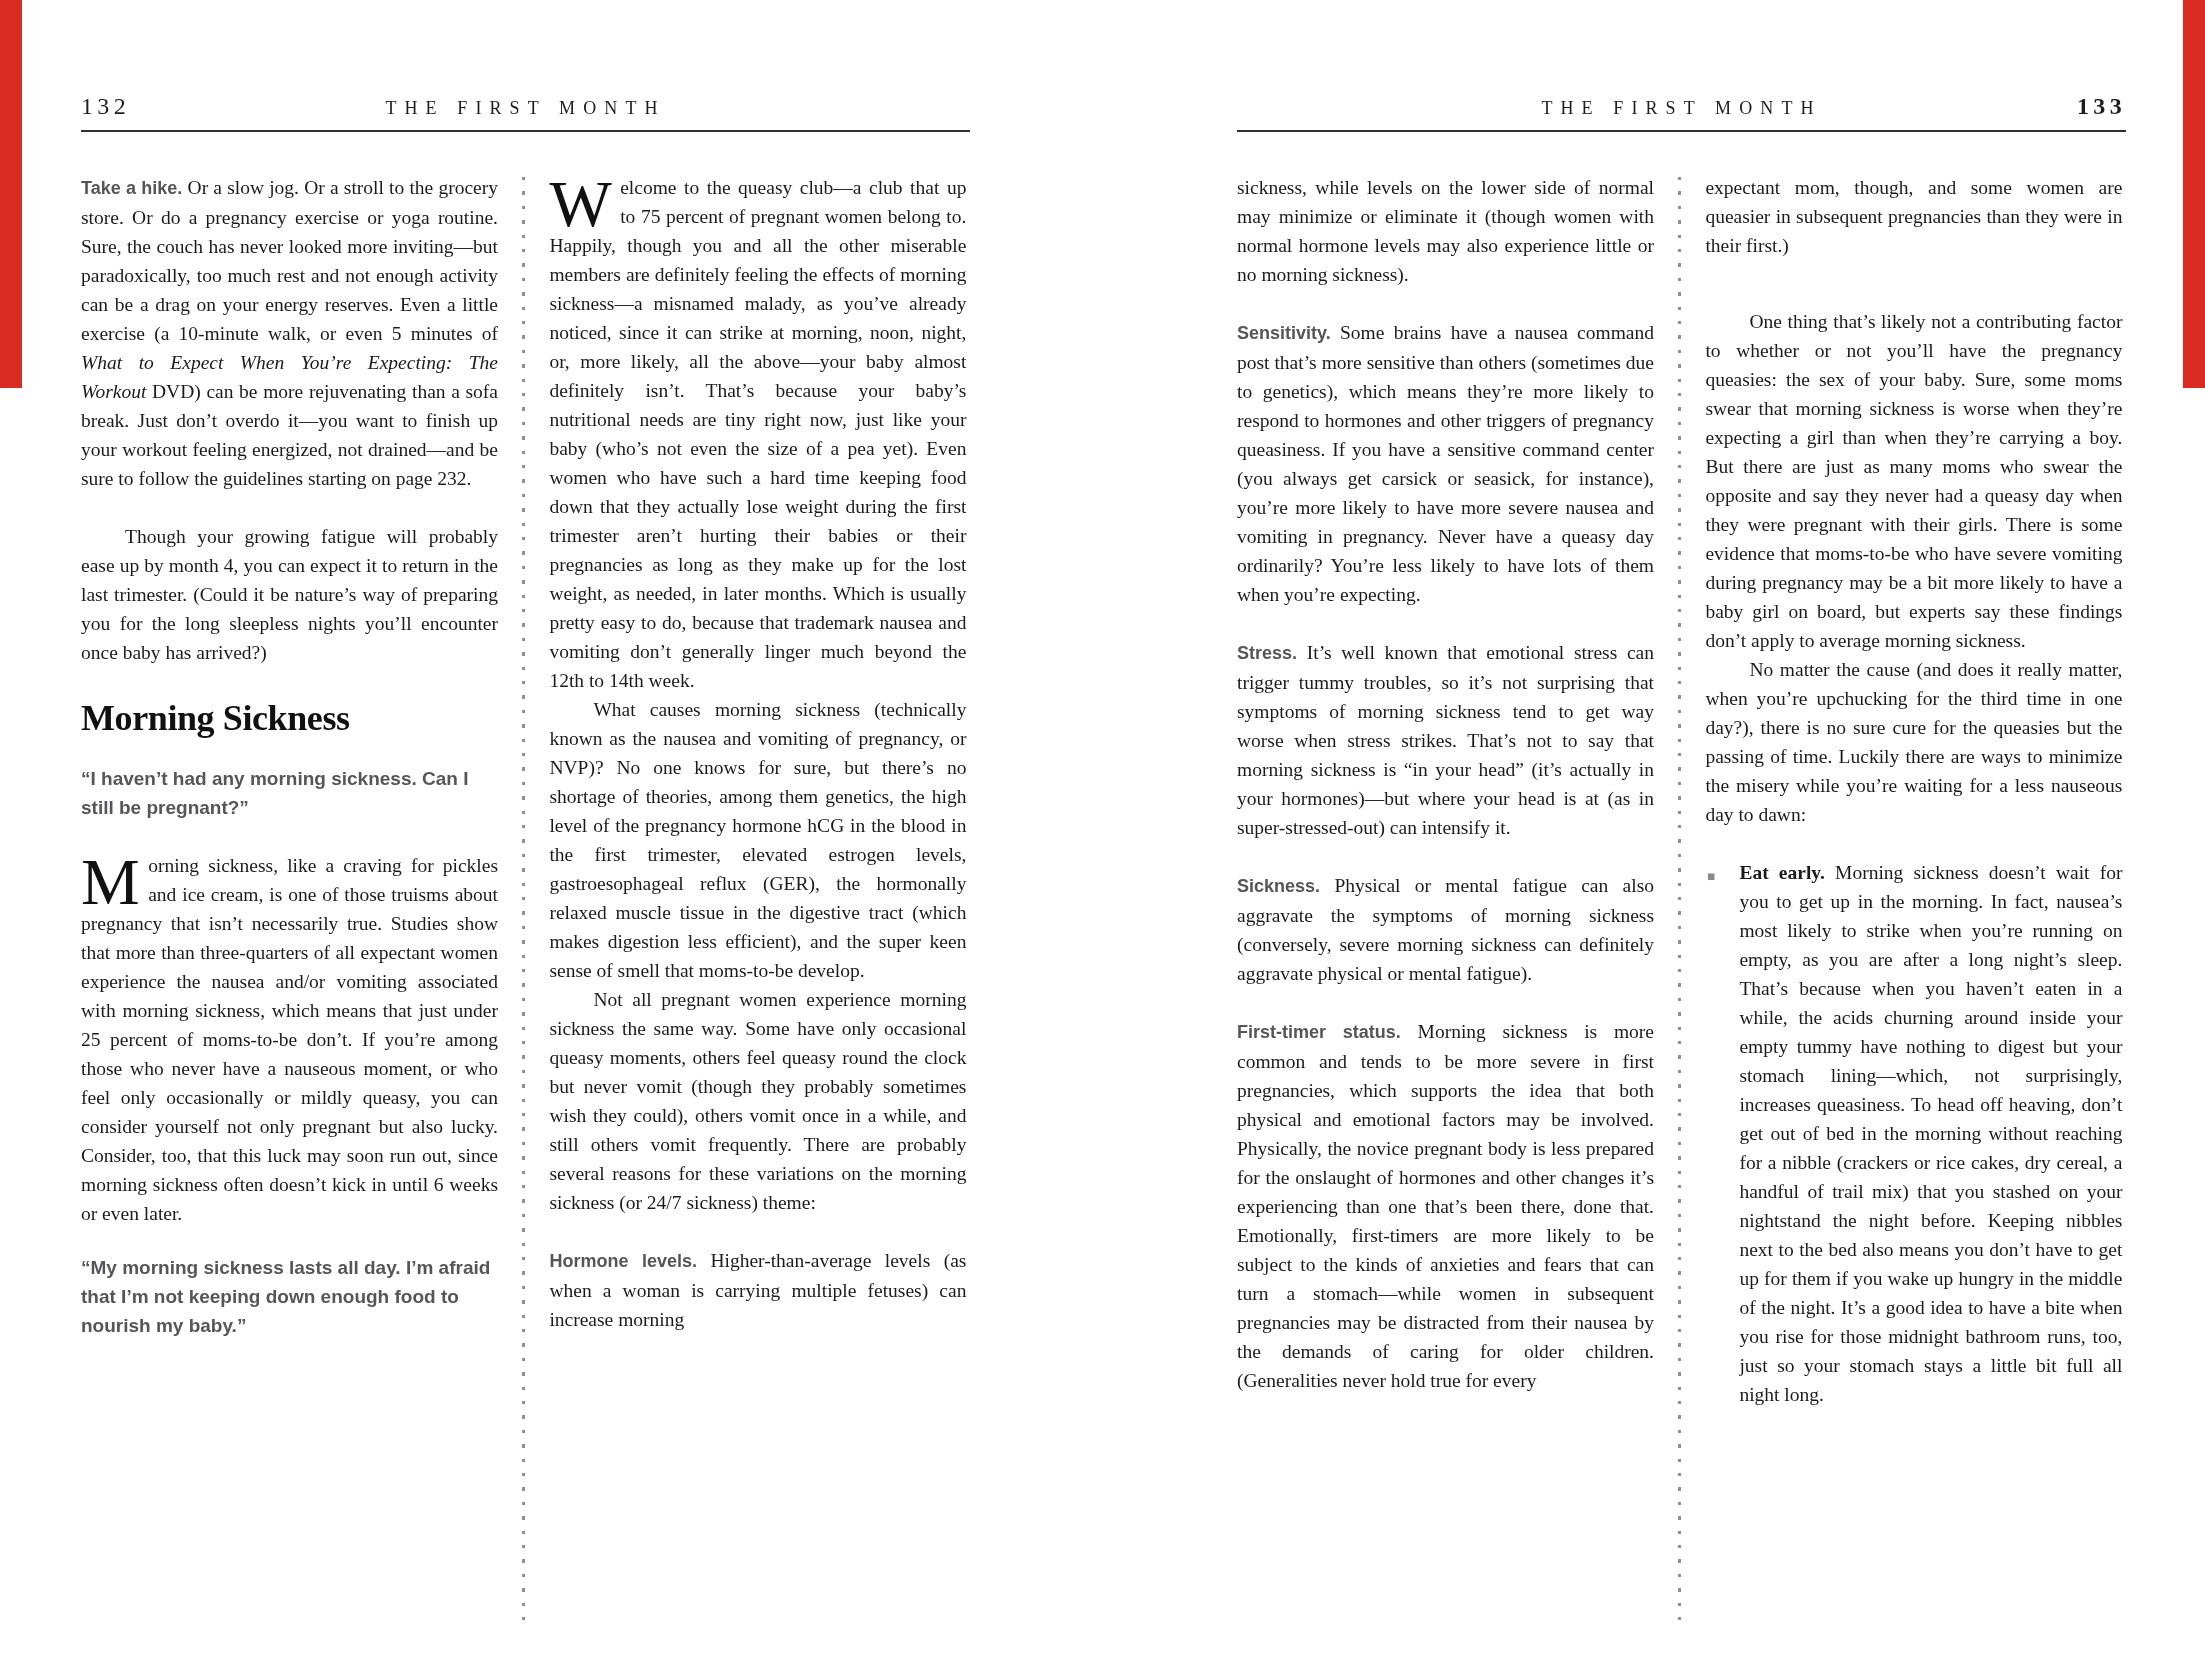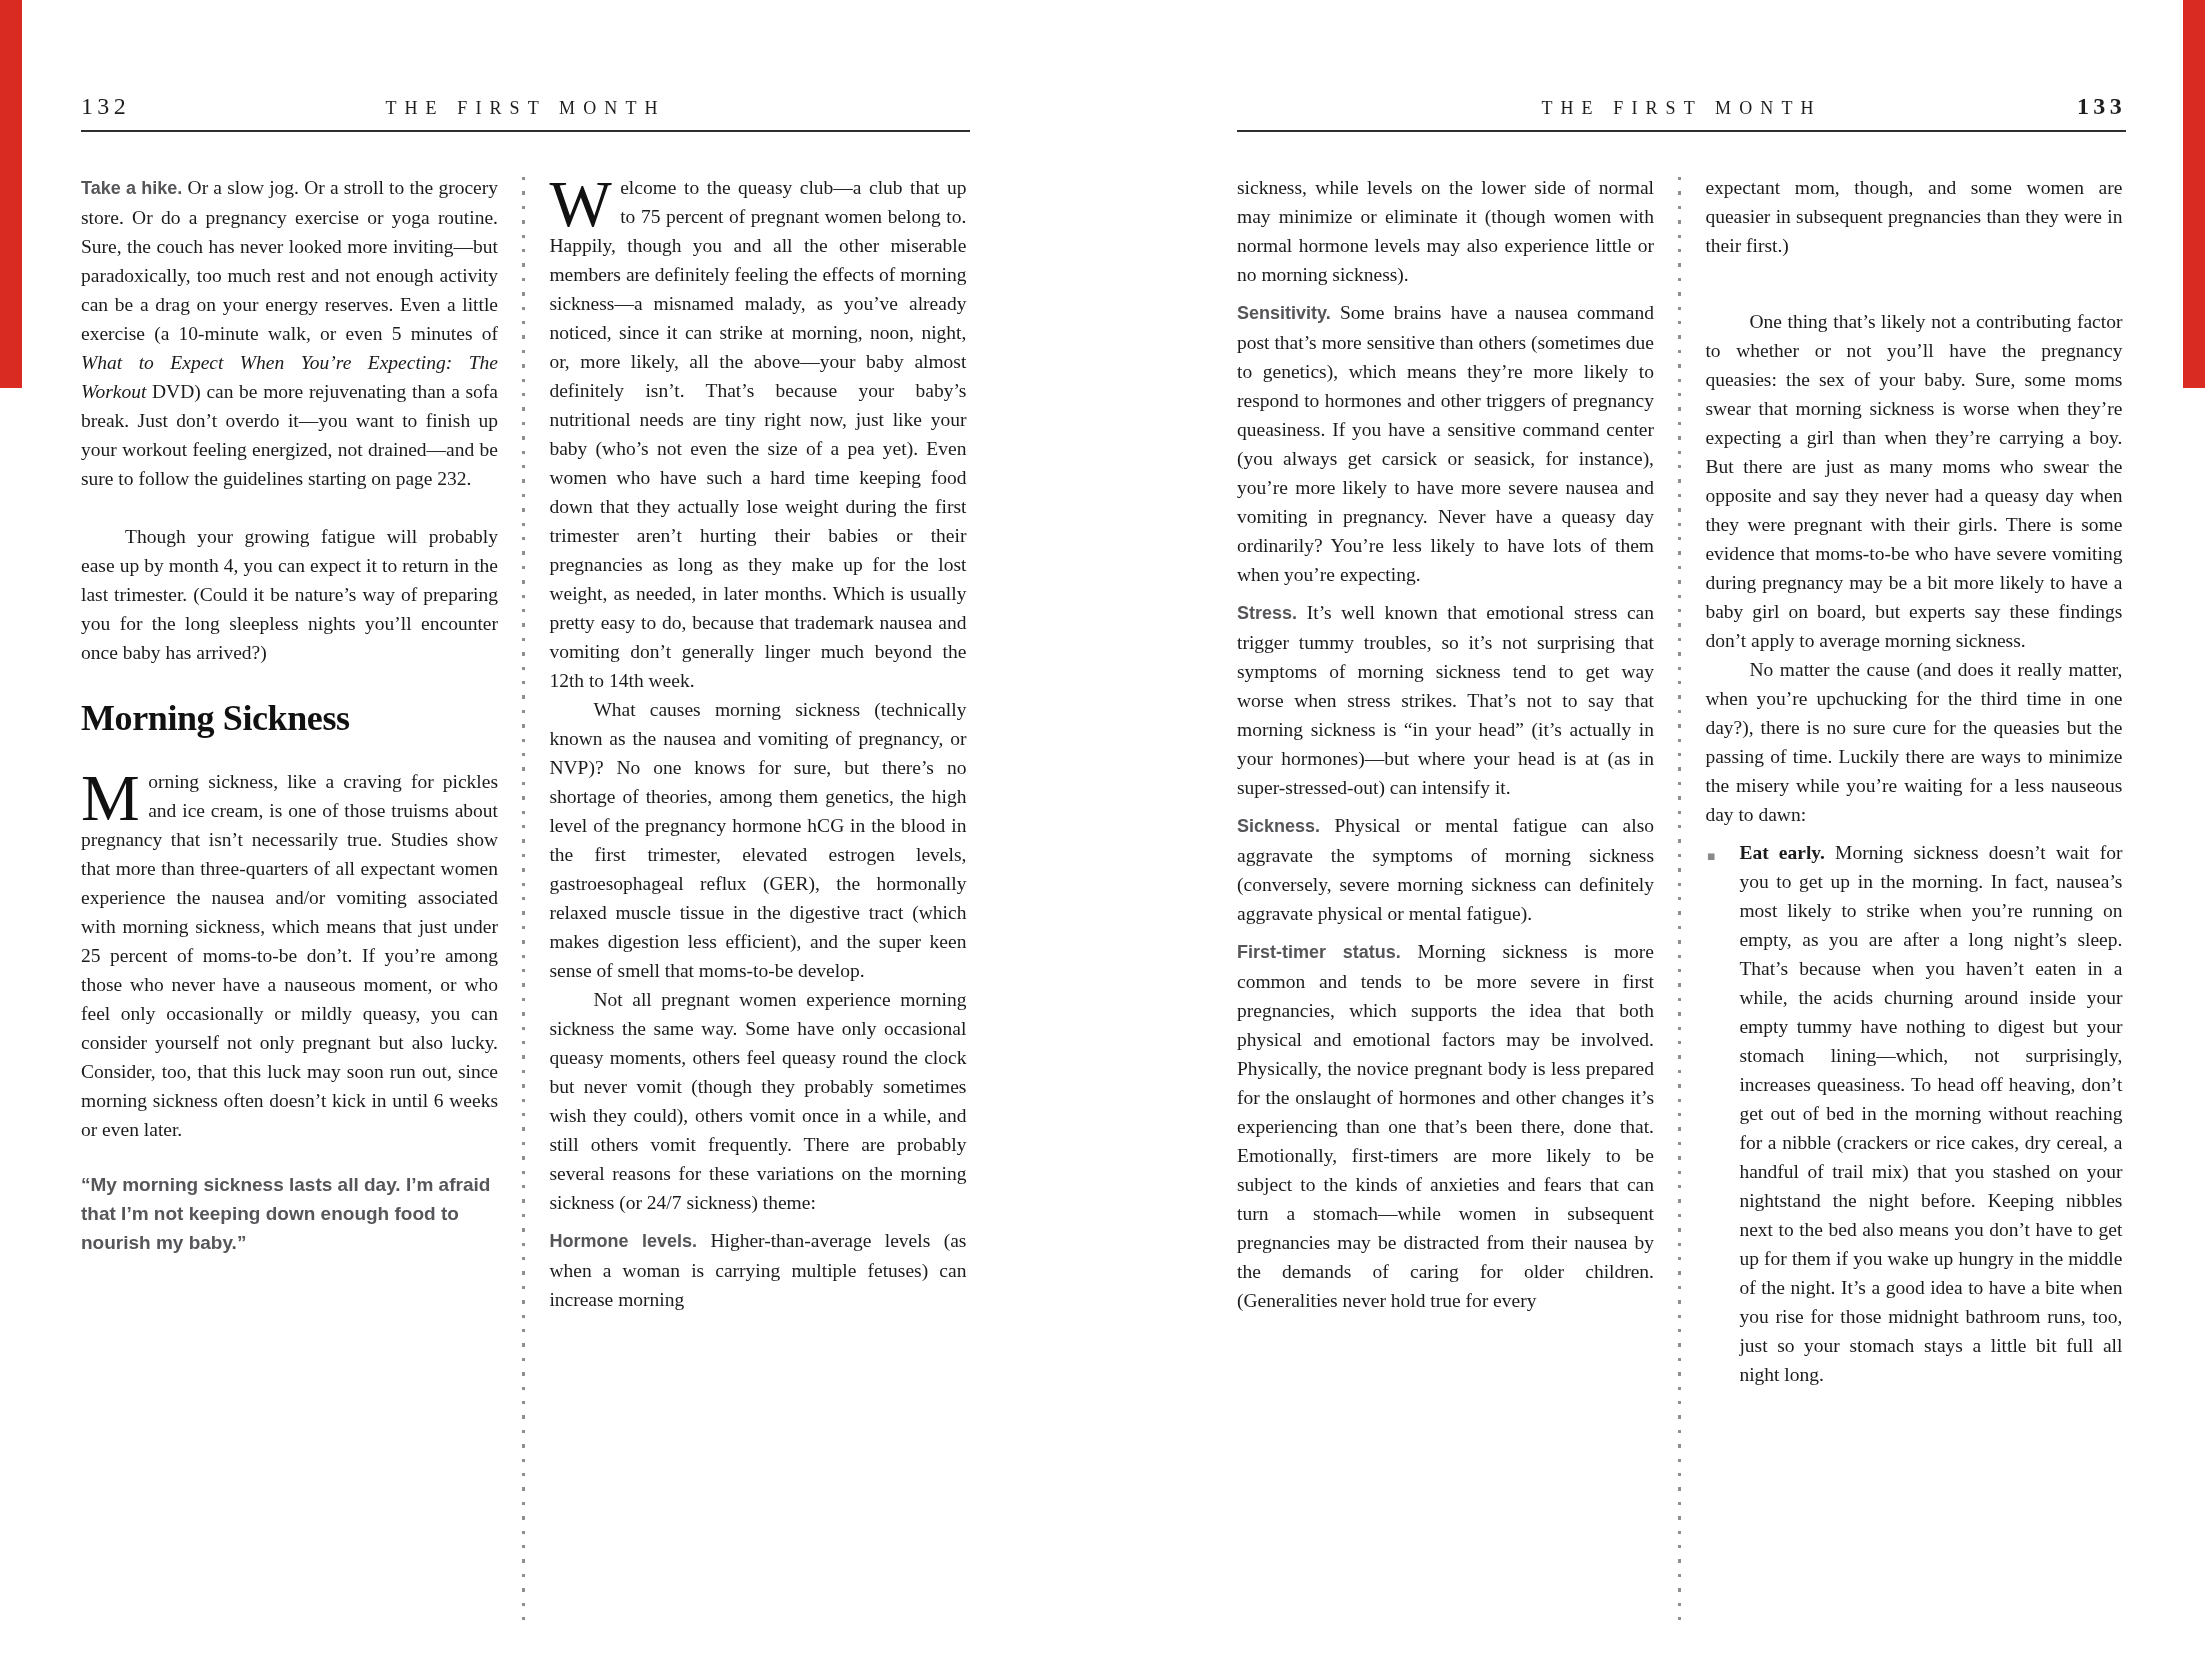--- a/index.html
+++ b/index.html
@@ -22,21 +22,21 @@
   .rhead{flex:1;text-align:center;font-size:18px;letter-spacing:0.45em;color:#1e1e1e;white-space:nowrap;}
   .cols{display:flex;margin-top:41px;height:1452px;overflow:hidden;}
   .col{width:417px;}
   .sep{
     width:3.4px;margin:3.4px 24px 0 24px;align-self:stretch;
     background-image:repeating-linear-gradient(to bottom,#8f8f8f 0 3.4px,transparent 3.4px 14.4px);
   }
   .par{margin:0;font-size:19.5px;line-height:29px;text-align:justify;}
   .ind{text-indent:44px;}
   .sp-line{margin-top:29px;}
-  .sp-par{margin-top:9px;}
+  .sp-par{margin-top:29px;}
   .sp-big{margin-top:47px;}
   .heading{
     margin:32px 0 15.3px 0;font-size:36px;line-height:39px;font-weight:700;color:#111;
     font-family:"Liberation Serif", serif;letter-spacing:-0.4px;
   }
   .question{
     font-family:"Liberation Sans", sans-serif;font-weight:700;
     font-size:19px;line-height:29px;color:#56565a;text-align:left;margin-top:25.4px;
   }
   .lead{
@@ -65,20 +65,21 @@
   <div class="pghead">
     <span class="pnum">132</span>
     <span class="rhead">THE FIRST MONTH</span>
     <span class="pnum r"></span>
   </div>
   <div class="cols">
     <div class="col">
         <p class="par"><span class="lead">Take a hike.</span> <span>Or a slow jog. Or a stroll to the grocery store. Or do a pregnancy exercise or yoga routine. Sure, the couch has never looked more inviting—but paradoxically, too much rest and not enough activity can be a drag on your energy reserves. Even a little exercise (a 10-minute walk, or even 5 minutes of </span><span class="it">What to Expect When You’re Expecting: The Workout</span><span> DVD) can be more rejuvenating than a sofa break. Just don’t overdo it—you want to finish up your workout feeling energized, not drained—and be sure to follow the guidelines starting on page 232.</span></p>
         <p class="par  ind sp-line"><span>Though your growing fatigue will probably ease up by month 4, you can expect it to return in the last trimester. (Could it be nature’s way of preparing you for the long sleepless nights you’ll encounter once baby has arrived?)</span></p>
         <h2 class="heading">Morning Sickness</h2>
+        <p class="par question"><span>“I haven’t had any morning sickness. Can I still be pregnant?”</span></p>
         <p class="par  sp-line"><span class="dropcap">M</span><span>orning sickness, like a craving for pickles and ice cream, is one of those truisms about pregnancy that isn’t necessarily true. Studies show that more than three-quarters of all expectant women experience the nausea and/or vomiting associated with morning sickness, which means that just under 25 percent of moms-to-be don’t. If you’re among those who never have a nauseous moment, or who feel only occasionally or mildly queasy, you can consider yourself not only pregnant but also lucky. Consider, too, that this luck may soon run out, since morning sickness often doesn’t kick in until 6 weeks or even later.</span></p>
         <p class="par question sp-big"><span>“My morning sickness lasts all day. I’m afraid that I’m not keeping down enough food to nourish my baby.”</span></p>
       </div>
     <div class="sep"></div>
     <div class="col">
         <p class="par"><span class="dropcap">W</span><span>elcome to the queasy club—a club that up to 75 percent of pregnant women belong to. Happily, though you and all the other miserable members are definitely feeling the effects of morning sickness—a misnamed malady, as you’ve already noticed, since it can strike at morning, noon, night, or, more likely, all the above—your baby almost definitely isn’t. That’s because your baby’s nutritional needs are tiny right now, just like your baby (who’s not even the size of a pea yet). Even women who have such a hard time keeping food down that they actually lose weight during the first trimester aren’t hurting their babies or their pregnancies as long as they make up for the lost weight, as needed, in later months. Which is usually pretty easy to do, because that trademark nausea and vomiting don’t generally linger much beyond the 12th to 14th week.</span></p>
         <p class="par  ind"><span>What causes morning sickness (technically known as the nausea and vomiting of pregnancy, or NVP)? No one knows for sure, but there’s no shortage of theories, among them genetics, the high level of the pregnancy hormone hCG in the blood in the first trimester, elevated estrogen levels, gastroesophageal reflux (GER), the hormonally relaxed muscle tissue in the digestive tract (which makes digestion less efficient), and the super keen sense of smell that moms-to-be develop.</span></p>
         <p class="par  ind"><span>Not all pregnant women experience morning sickness the same way. Some have only occasional queasy moments, others feel queasy round the clock but never vomit (though they probably sometimes wish they could), others vomit once in a while, and still others vomit frequently. There are probably several reasons for these variations on the morning sickness (or 24/7 sickness) theme:</span></p>
         <p class="par  sp-par"><span class="lead">Hormone levels.</span> <span>Higher-than-average levels (as when a woman is carrying multiple fetuses) can increase morning</span></p>
       </div>

